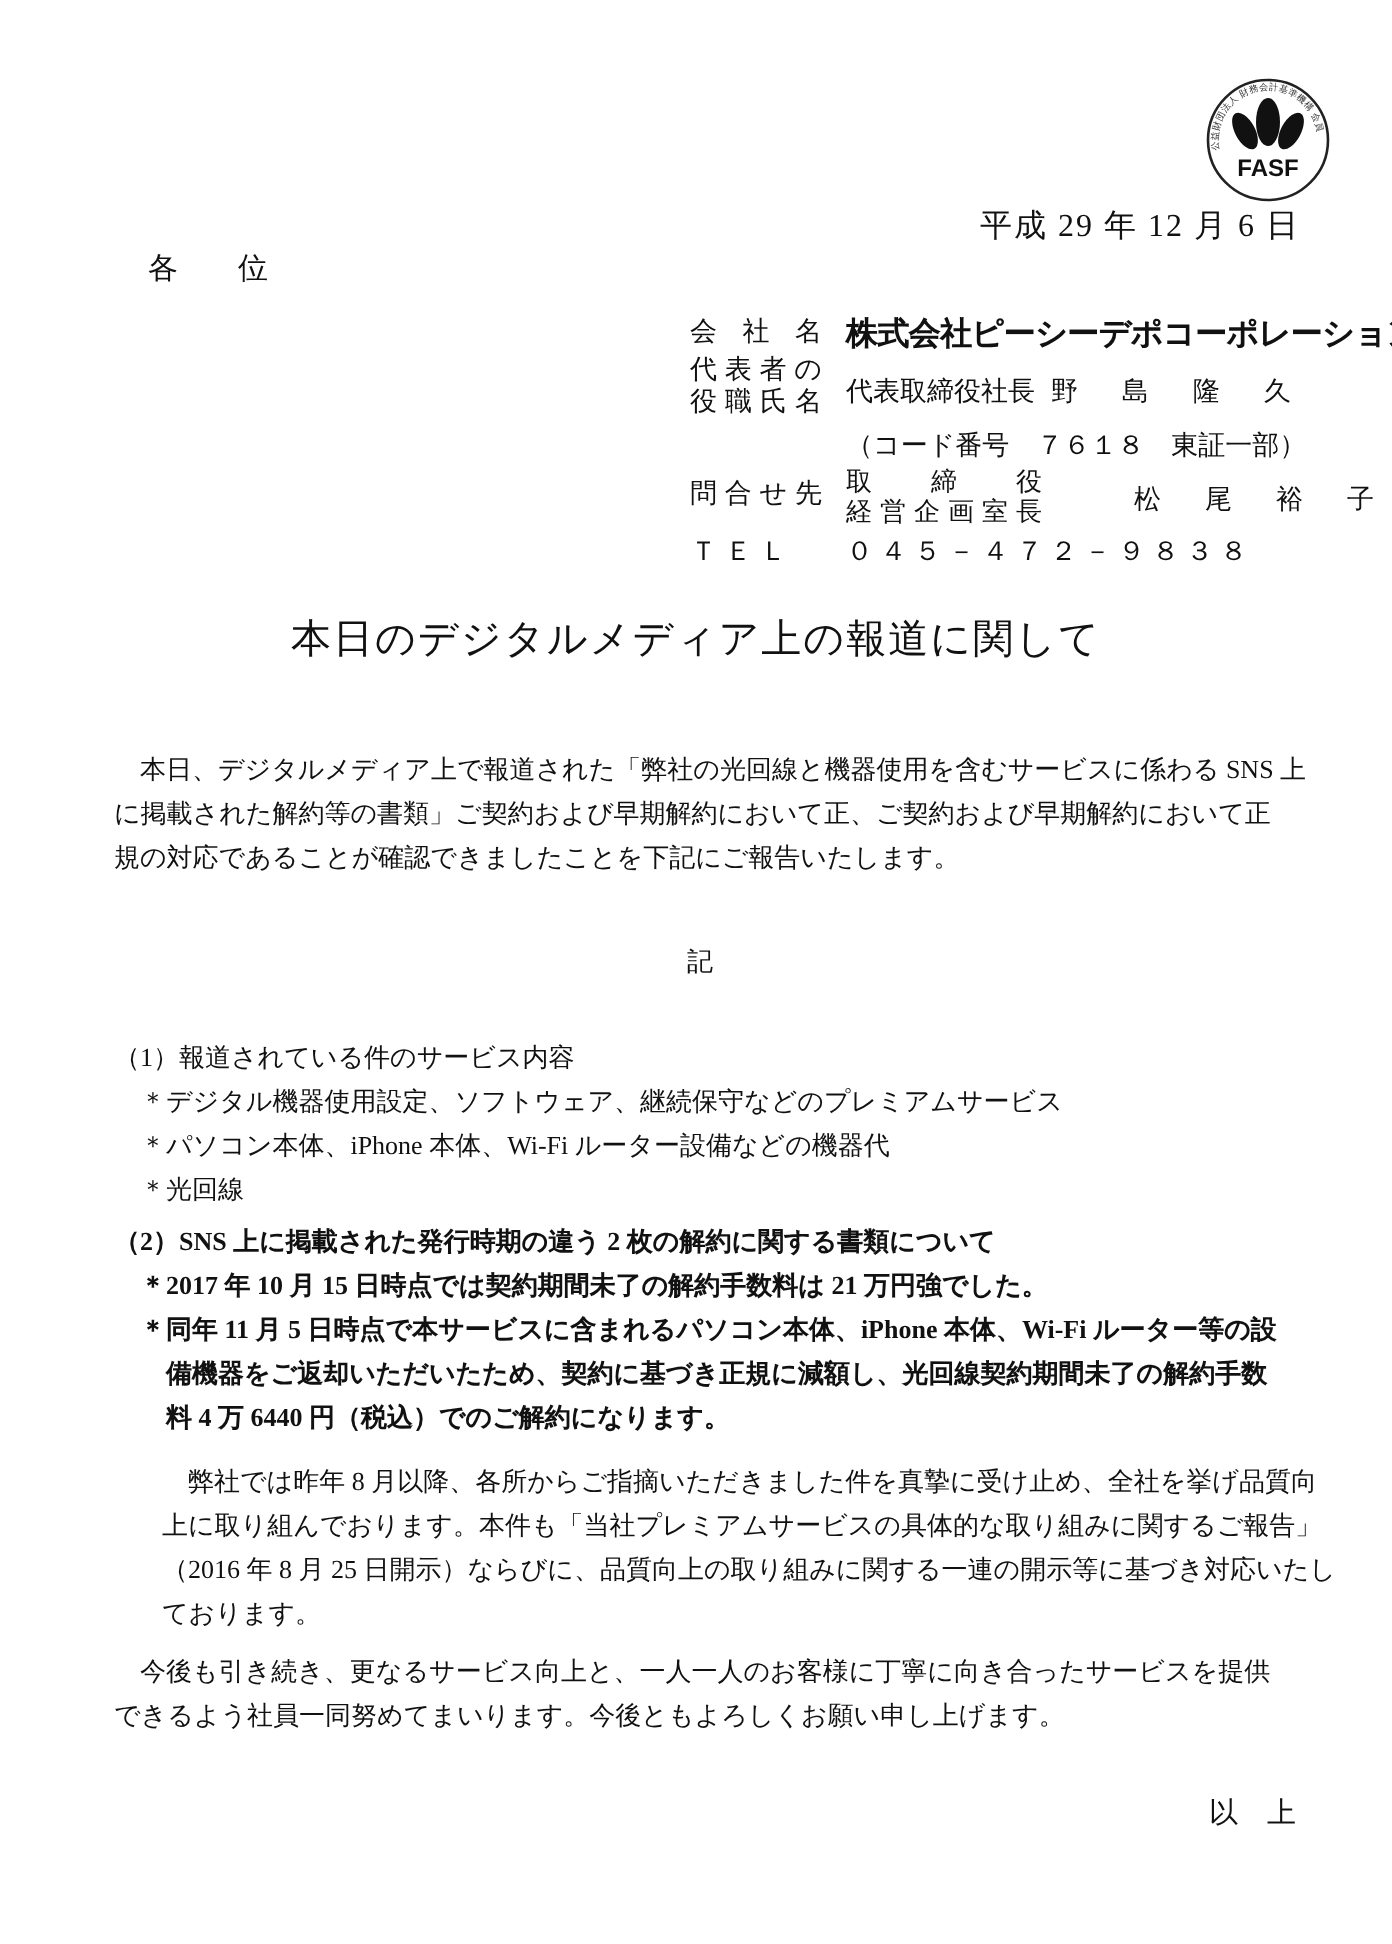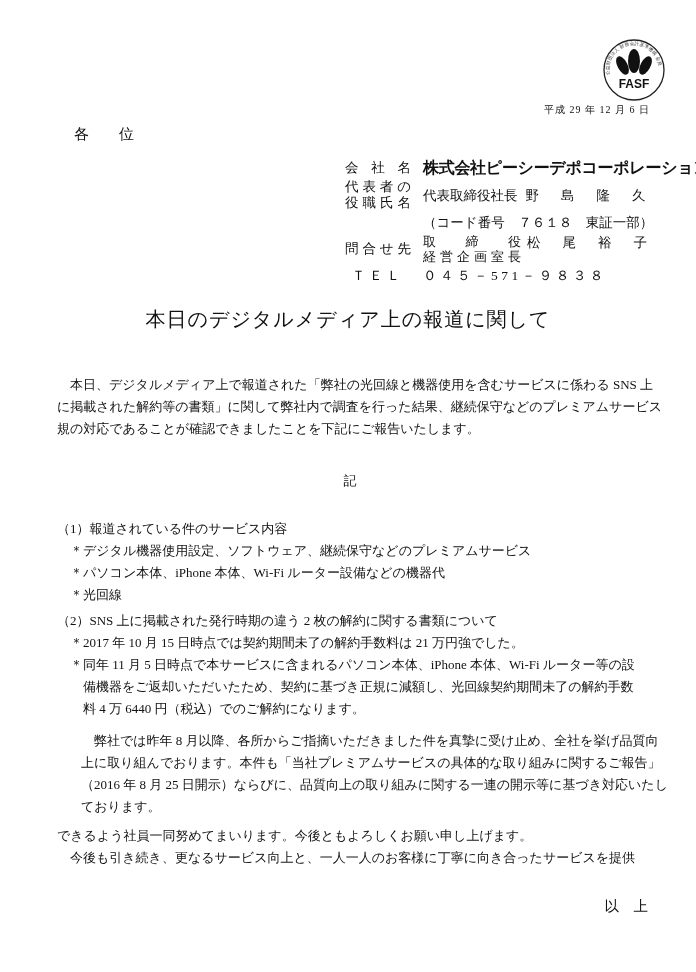--- a/index.html
+++ b/index.html
@@ -7,50 +7,50 @@
     position:relative;
     width:696px;height:972px;
     background:#ffffff;
     color:#111;
     font-family:"Liberation Serif","DejaVu Serif",serif;
     overflow:hidden;
   }
   
   .fasf-logo{position:absolute;top:34px;left:596px;width:76px;height:72px;}
   
-  .doc-date{position:absolute;top:103px;right:46px;font-size:10px;letter-spacing:1px;}
+  .doc-date{position:absolute;top:103px;right:46px;font-size:16px;letter-spacing:1px;}
   
   .salutation{position:absolute;top:125px;left:74px;font-size:15px;}
   
   .company-block{position:absolute;top:159px;left:345px;width:320px;font-size:13.5px;}
   .cb-row{display:flex;align-items:center;margin-bottom:3px;}
   .cb-label{width:66px;margin-right:12px;flex-shrink:0;line-height:16px;}
-  .jlabel{text-align:justify;text-align-last:justify;}
+  .jlabel{text-align:justify;text-align-last:justify;font-family:Liberation Mono, monospace;}
   .cb-value{line-height:17px;white-space:nowrap;}
   .company-name{
     font-family:"Liberation Sans","DejaVu Sans",sans-serif;
     font-weight:700;font-size:16px;letter-spacing:-0.3px;
   }
   .rep-line{display:flex;align-items:center;justify-content:center;}
   .rep-title{margin-right:8px;}
   .spread{letter-spacing:22px;margin-right:-22px;white-space:nowrap;}
-  .contact-value{display:flex;}
+  .contact-value{display:flex;align-items:center;gap:40px;}
   .contact-title{width:98px;margin-right:6px;line-height:15px;font-size:13px;}
-  .tel-label{text-align:center;letter-spacing:4px;}
+  .tel-label{text-align:left;letter-spacing:4px;}
   .tel-value{letter-spacing:3.5px;}
   
   .doc-title{position:absolute;top:306px;left:0;width:696px;text-align:center;
     font-size:20px;letter-spacing:1px;}
   
   .doc-body{position:absolute;top:374px;left:57px;width:588px;
     font-size:13px;line-height:22px;}
   .line{white-space:pre;height:22px;}
   .ki-line{text-align:center;margin-top:30px;height:22px;letter-spacing:2px;}
   .section1{margin-top:26px;}
-  .section2{margin-top:4px;}
+  .section2{margin-top:4px;font-weight:bold;}
   .para2{margin-top:10px;margin-left:24px;}
   .para3{margin-top:7px;}
   .closing{position:absolute;top:897px;right:48px;font-size:14.5px;}
 </style>
 </head>
 <body>
 
 <div class="page">
 
   <div class="fasf-logo">
@@ -97,30 +97,30 @@
       <div class="cb-value contact-value">
         <div class="contact-title">
           <div class="jlabel">取締役</div>
           <div class="jlabel">経営企画室長</div>
         </div>
         <span class="spread">松尾裕子</span>
       </div>
     </div>
     <div class="cb-row">
       <div class="cb-label tel-label">ＴＥＬ</div>
-      <div class="cb-value tel-value">０４５－571－９８３８</div>
+      <div class="cb-value tel-value">０４５－４７２－９８３８</div>
     </div>
   </div>
 
   <div class="doc-title">本日のデジタルメディア上の報道に関して</div>
 
   <div class="doc-body">
     <div class="para1">
       <div class="line">　本日、デジタルメディア上で報道された「弊社の光回線と機器使用を含むサービスに係わる SNS 上</div>
-      <div class="line">に掲載された解約等の書類」に関して弊社内で調査を行った結果、継続保守などのプレミアムサービス</div>
+      <div class="line">に掲載された解約等の書類」ご契約および早期解約において正、ご契約および早期解約において正</div>
       <div class="line">規の対応であることが確認できましたことを下記にご報告いたします。</div>
     </div>
 
     <div class="ki-line">記</div>
 
     <div class="section1">
       <div class="line">（1）報道されている件のサービス内容</div>
       <div class="line">　＊デジタル機器使用設定、ソフトウェア、継続保守などのプレミアムサービス</div>
       <div class="line">　＊パソコン本体、iPhone 本体、Wi-Fi ルーター設備などの機器代</div>
       <div class="line">　＊光回線</div>
@@ -135,20 +135,20 @@
     </div>
 
     <div class="para2">
       <div class="line">　弊社では昨年 8 月以降、各所からご指摘いただきました件を真摯に受け止め、全社を挙げ品質向</div>
       <div class="line">上に取り組んでおります。本件も「当社プレミアムサービスの具体的な取り組みに関するご報告」</div>
       <div class="line">（2016 年 8 月 25 日開示）ならびに、品質向上の取り組みに関する一連の開示等に基づき対応いたし</div>
       <div class="line">ております。</div>
     </div>
 
     <div class="para3">
+      <div class="line">　今後も引き続き、更なるサービス向上と、一人一人のお客様に丁寧に向き合ったサービスを提供</div>
       <div class="line">できるよう社員一同努めてまいります。今後ともよろしくお願い申し上げます。</div>
-      <div class="line">　今後も引き続き、更なるサービス向上と、一人一人のお客様に丁寧に向き合ったサービスを提供</div>
     </div>
   </div>
 
   <div class="closing">以　上</div>
 
 </div>
 
 </body></html>

